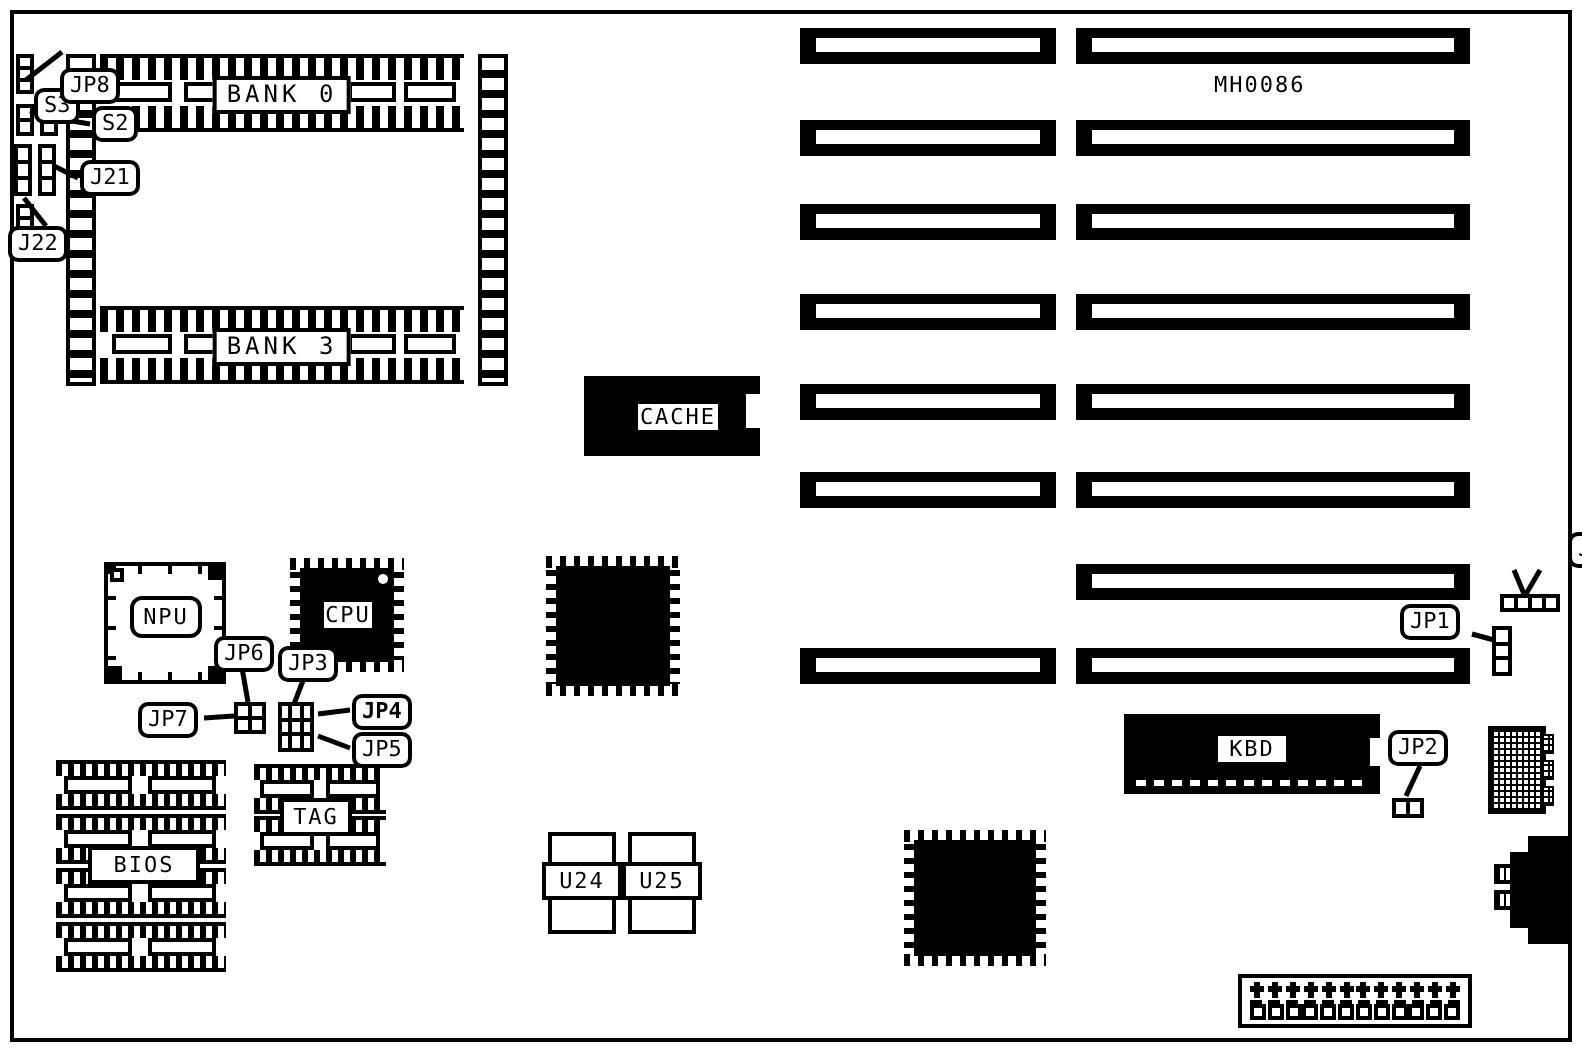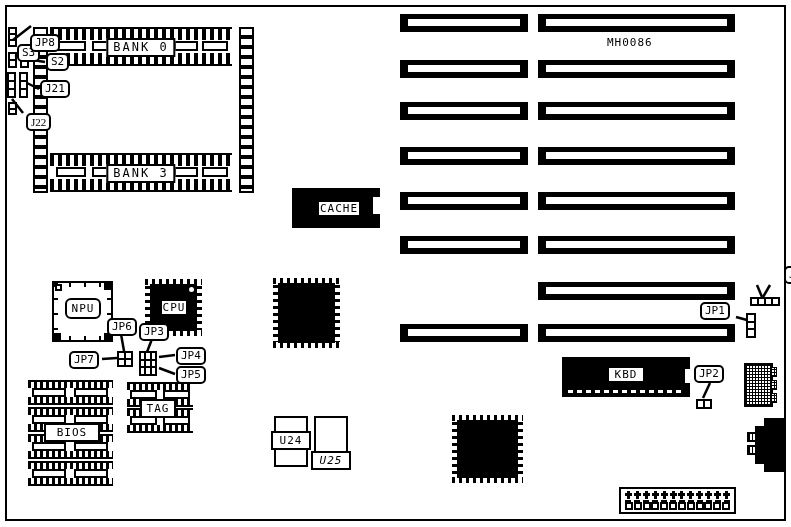--- a/index.html
+++ b/index.html
@@ -165,21 +165,21 @@
     </div>
   <div class="abs jv" style="left:8px;top:102px;width:9px;height:13px;grid-template-rows:repeat(2,1fr);">
       <i></i>
       <i></i>
     </div>
 
   <div class="abs callout" style="left:17px;top:8px;margin-top:36px;">S3</div>
   <div class="abs callout" style="left:30px;top:34px;">JP8</div>
   <div class="abs callout" style="left:46px;top:53px;">S2</div>
   <div class="abs callout" style="left:40px;top:80px;">J21</div>
-  <div class="abs callout" style="left:26px;top:113px;font-family:Liberation Serif, serif;">J22</div>
+  <div class="abs callout" style="left:4px;top:113px;">J22</div>
 
   <div class="slot" style="left:400px;top:14px;width:128px;"></div>
   <div class="slot" style="left:538px;top:14px;width:197px;"></div>
   <div class="slot" style="left:400px;top:60px;width:128px;"></div>
   <div class="slot" style="left:538px;top:60px;width:197px;"></div>
   <div class="slot" style="left:400px;top:102px;width:128px;"></div>
   <div class="slot" style="left:538px;top:102px;width:197px;"></div>
   <div class="slot" style="left:400px;top:147px;width:128px;"></div>
   <div class="slot" style="left:538px;top:147px;width:197px;"></div>
   <div class="slot" style="left:400px;top:192px;width:128px;"></div>
@@ -232,21 +232,21 @@
       <i></i>
       <i></i>
       <i></i>
       <i></i>
       <i></i>
     </div>
 
   <div class="abs callout" style="left:107px;top:318px;">JP6</div>
   <div class="abs callout" style="left:139px;top:323px;">JP3</div>
   <div class="abs callout" style="left:69px;top:351px;">JP7</div>
-  <div class="abs callout" style="left:176px;top:347px;">JP4</div>
+  <div class="abs callout" style="left:176px;top:347px;font-weight:bold;">JP4</div>
   <div class="abs callout" style="left:176px;top:366px;">JP5</div>
 
   <div class="abs chiprow" style="left:28px;top:380px;width:85px;">
     <div class="cmb"></div>
       <div class="mid">
         <i style="left:4px;width:34px;"></i>
         <i style="left:46px;width:34px;"></i>
       </div>
       <div class="cmb b"></div>
   </div>
@@ -290,21 +290,21 @@
         <i style="left:3px;width:27px;"></i>
         <i style="left:36px;width:27px;"></i>
       </div>
       <div class="cmb b"></div>
   </div>
   <div class="abs chip-label" style="left:140px;top:399px;width:36px;line-height:15px;">TAG</div>
 
   <div class="abs usock" style="left:274px;top:416px;width:34px;height:51px;"></div>
   <div class="abs chip-label" style="left:271px;top:431px;width:40px;line-height:15px;">U24</div>
   <div class="abs usock" style="left:314px;top:416px;width:34px;height:51px;"></div>
-  <div class="abs chip-label" style="left:311px;top:451px;width:40px;line-height:15px;font-style:italic;">U25</div>
+  <div class="abs chip-label" style="left:311px;top:431px;width:40px;line-height:15px;">U25</div>
 
   <div class="abs blackchip" id="kbd" style="left:562px;top:357px;width:128px;height:40px;">
     <div class="abs" style="right:0;top:12px;width:5px;height:14px;background:#fff;"></div>
   </div>
   <div class="abs chip-label" style="left:607px;top:366px;width:38px;">KBD</div>
 
   <div class="abs callout" style="left:694px;top:365px;">JP2</div>
   <div class="abs jv" style="left:696px;top:399px;width:16px;height:10px;grid-template-columns:1fr 1fr;">
       <i></i>
       <i></i>

